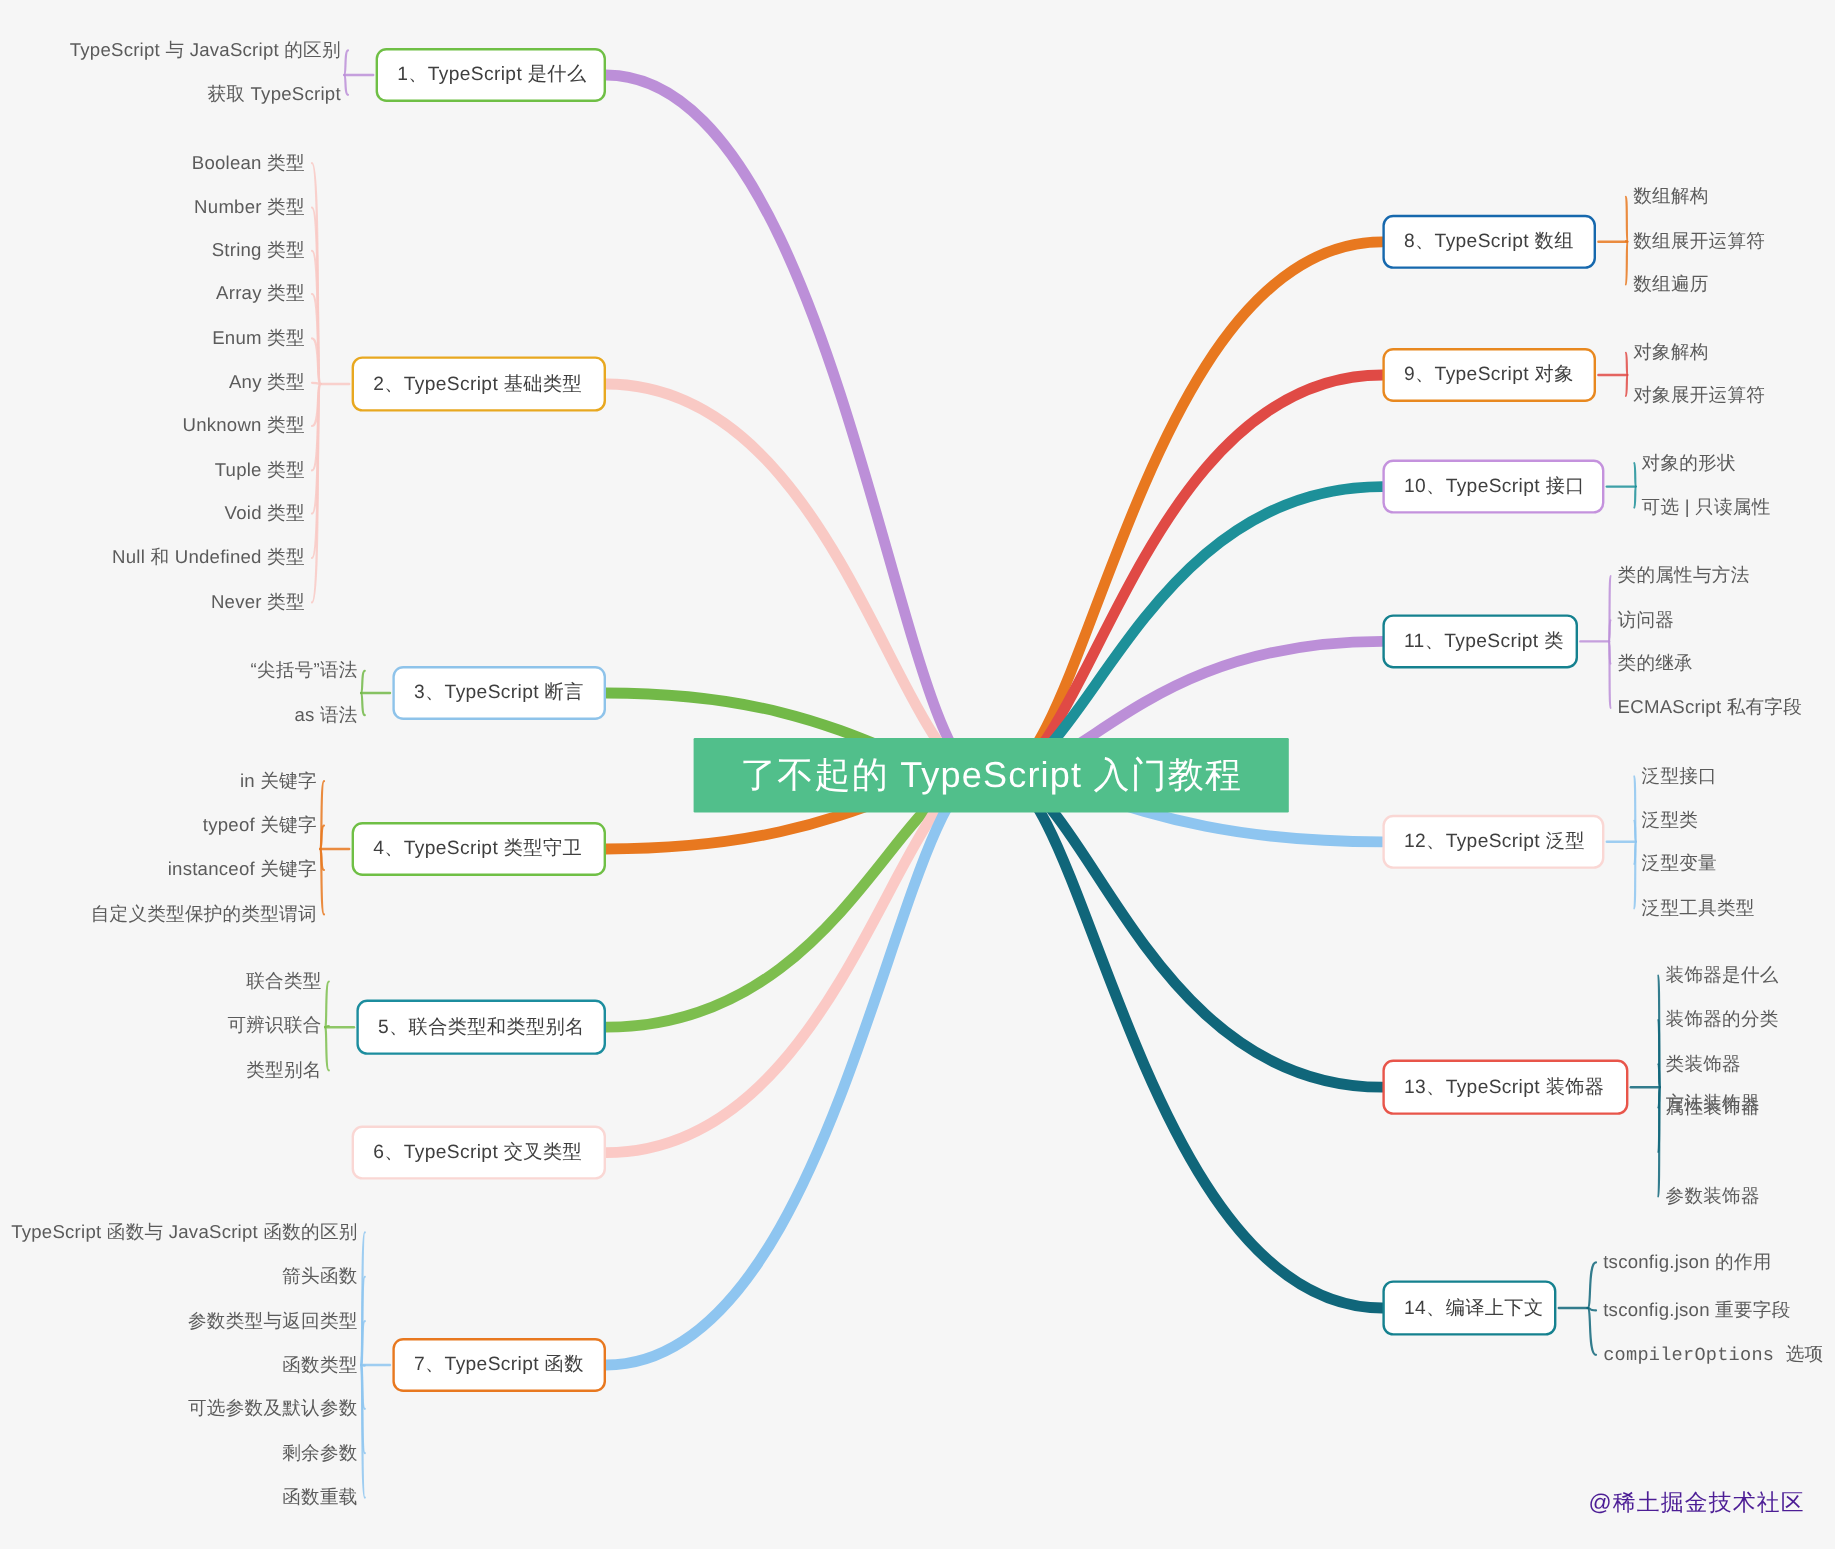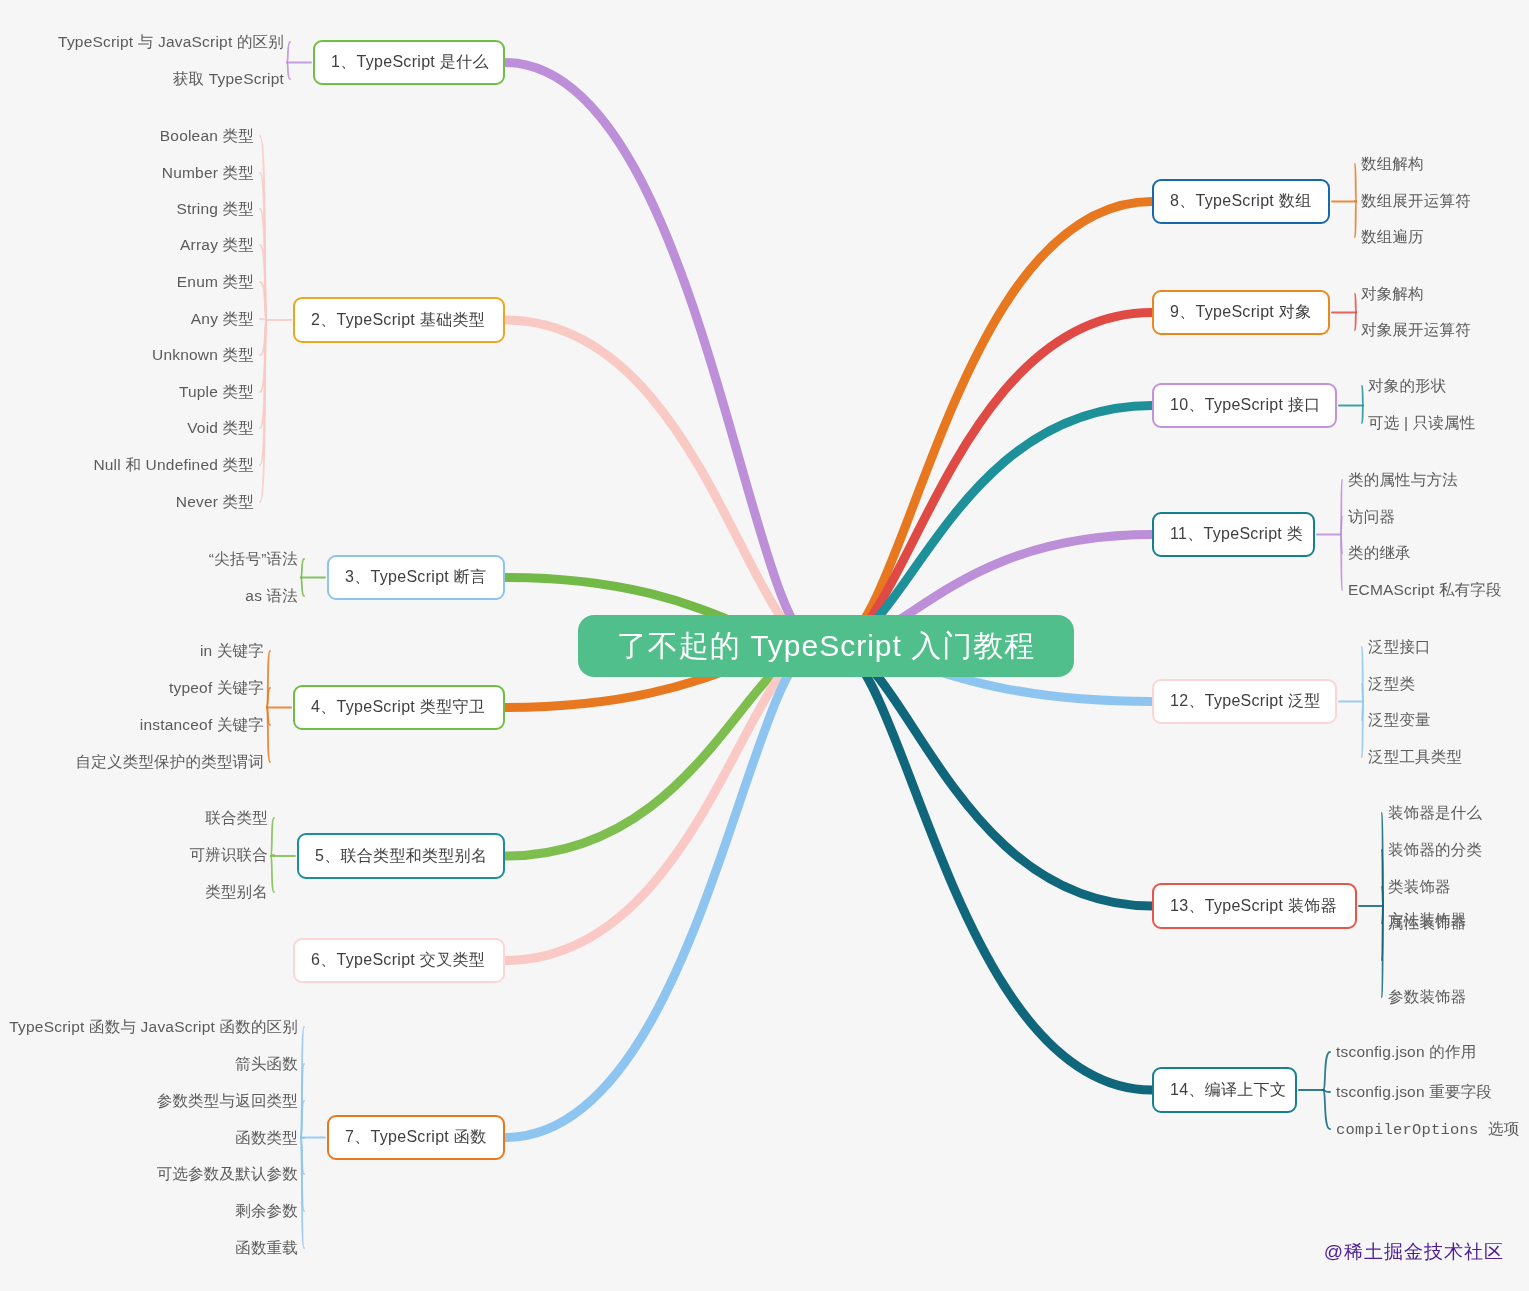--- a/index.html
+++ b/index.html
@@ -20,21 +20,21 @@
     display:flex;align-items:center;
     padding:0 16px;
     color:#3f3f3f;
     font-size:16px;
     white-space:nowrap;
     letter-spacing:.3px;
   }
   .root{
     position:absolute;
     background:#51bf8b;
-    border-radius:16px;
+    border-radius:1px;
     display:flex;align-items:center;justify-content:center;
     color:#ffffff;
     font-size:30px;
     letter-spacing:1px;
     white-space:nowrap;
     box-sizing:border-box;
   }
   .leaf{
     position:absolute;
     color:#5b5b5b;

